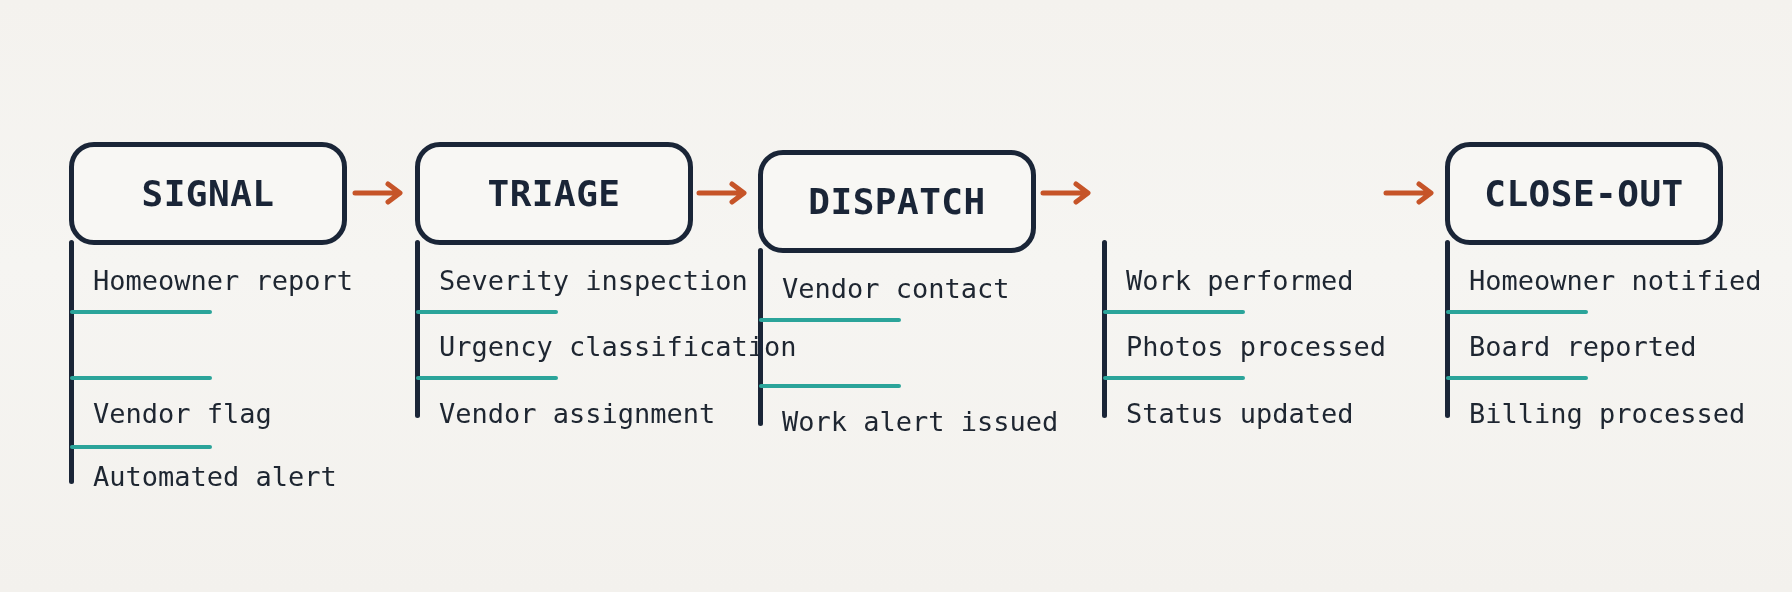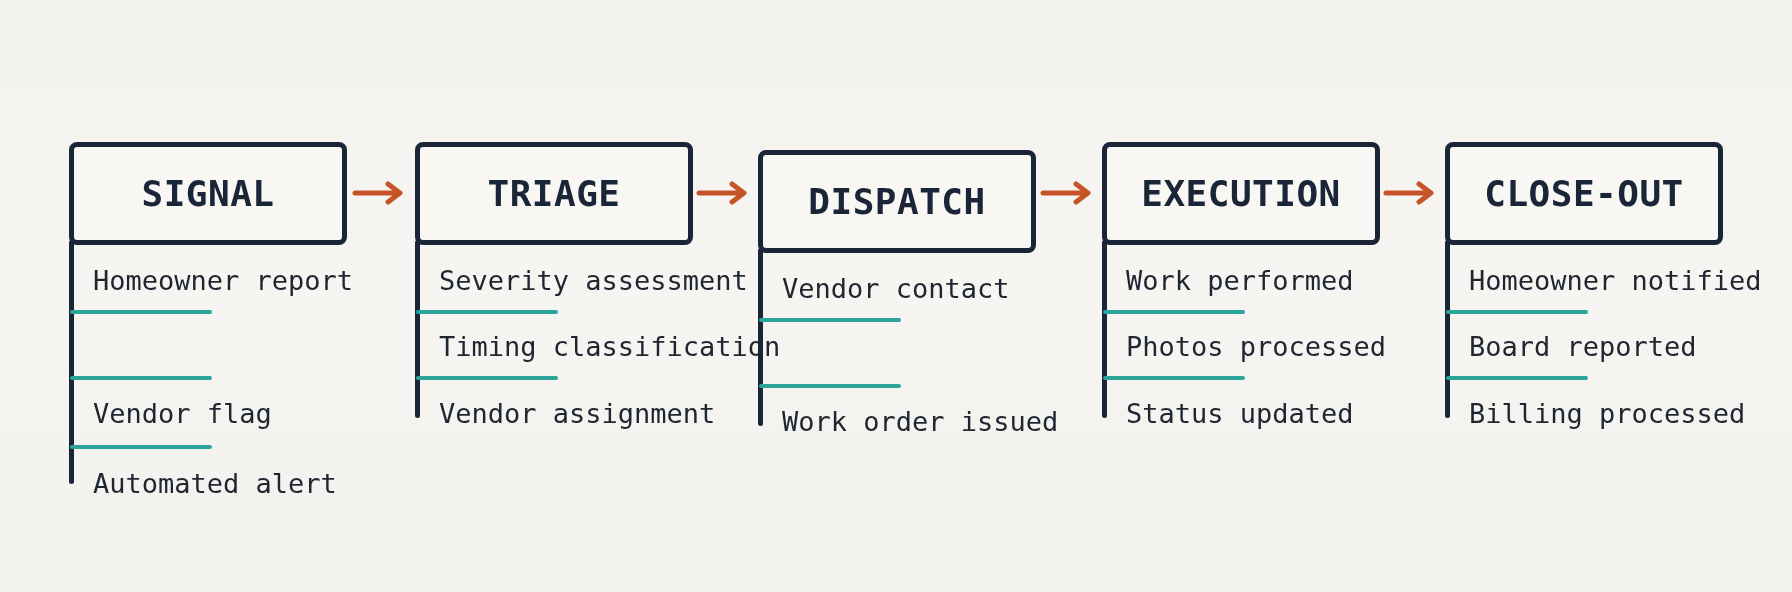--- a/index.html
+++ b/index.html
@@ -28,21 +28,21 @@
   .col5 { left: 1445px; }
 
   .box {
     position: absolute;
     left: 0;
     top: 0;
     width: 278px;
     height: 103px;
     box-sizing: border-box;
     border: 5px solid var(--navy);
-    border-radius: 8px;
+    border-radius: 25px;
     background: #f8f7f4;
     display: flex;
     align-items: center;
     justify-content: center;
   }
   .box .title {
     font-size: 36px;
     font-weight: bold;
     letter-spacing: 0.5px;
     color: var(--navy);
@@ -63,21 +63,21 @@
     position: absolute;
     left: 24px;
     transform: translateY(-50%);
     font-size: 27px;
     color: var(--ink);
     white-space: nowrap;
   }
   .i1 { top: 138px; }
   .i2 { top: 204px; }
   .i3 { top: 271px; }
-  .i4 { top: 341px; }
+  .i4 { top: 334px; }
 
   .divider {
     position: absolute;
     left: 1px;
     width: 142px;
     height: 4px;
     background: var(--teal);
     border-radius: 2px;
   }
   .u1 { top: 168px; }
@@ -118,54 +118,51 @@
     <svg width="60" height="26" viewBox="0 0 60 26">
       <path d="M3 13 H46 M36 4 L48 13 L36 22" fill="none" stroke="#c65428" stroke-width="5" stroke-linecap="round" stroke-linejoin="round"></path>
     </svg>
   </div>
 
   <div class="stage col2">
     <div class="box">
       <span class="title">TRIAGE</span>
     </div>
     <div class="stem"></div>
-    <div class="item i1">Severity assessment</div>
+    <div class="item i1">Severity inspection</div>
     <div class="divider u1"></div>
-    <div class="item i2">Timing classification</div>
+    <div class="item i2">Urgency classification</div>
     <div class="divider u2"></div>
     <div class="item i3">Vendor assignment</div>
   </div>
 
   <div class="arrow a2">
     <svg width="60" height="26" viewBox="0 0 60 26">
       <path d="M3 13 H46 M36 4 L48 13 L36 22" fill="none" stroke="#c65428" stroke-width="5" stroke-linecap="round" stroke-linejoin="round"></path>
     </svg>
   </div>
 
   <div class="stage col3">
     <div class="box">
       <span class="title">DISPATCH</span>
     </div>
     <div class="stem"></div>
     <div class="item i1">Vendor contact</div>
     <div class="divider u1"></div>
     <div class="divider u2"></div>
-    <div class="item i3">Work order issued</div>
+    <div class="item i3">Work alert issued</div>
   </div>
 
   <div class="arrow a3">
     <svg width="60" height="26" viewBox="0 0 60 26">
       <path d="M3 13 H46 M36 4 L48 13 L36 22" fill="none" stroke="#c65428" stroke-width="5" stroke-linecap="round" stroke-linejoin="round"></path>
     </svg>
   </div>
 
   <div class="stage col4">
-    <div class="box">
-      <span class="title">EXECUTION</span>
-    </div>
     <div class="stem"></div>
     <div class="item i1">Work performed</div>
     <div class="divider u1"></div>
     <div class="item i2">Photos processed</div>
     <div class="divider u2"></div>
     <div class="item i3">Status updated</div>
   </div>
 
   <div class="arrow a4">
     <svg width="60" height="26" viewBox="0 0 60 26">

